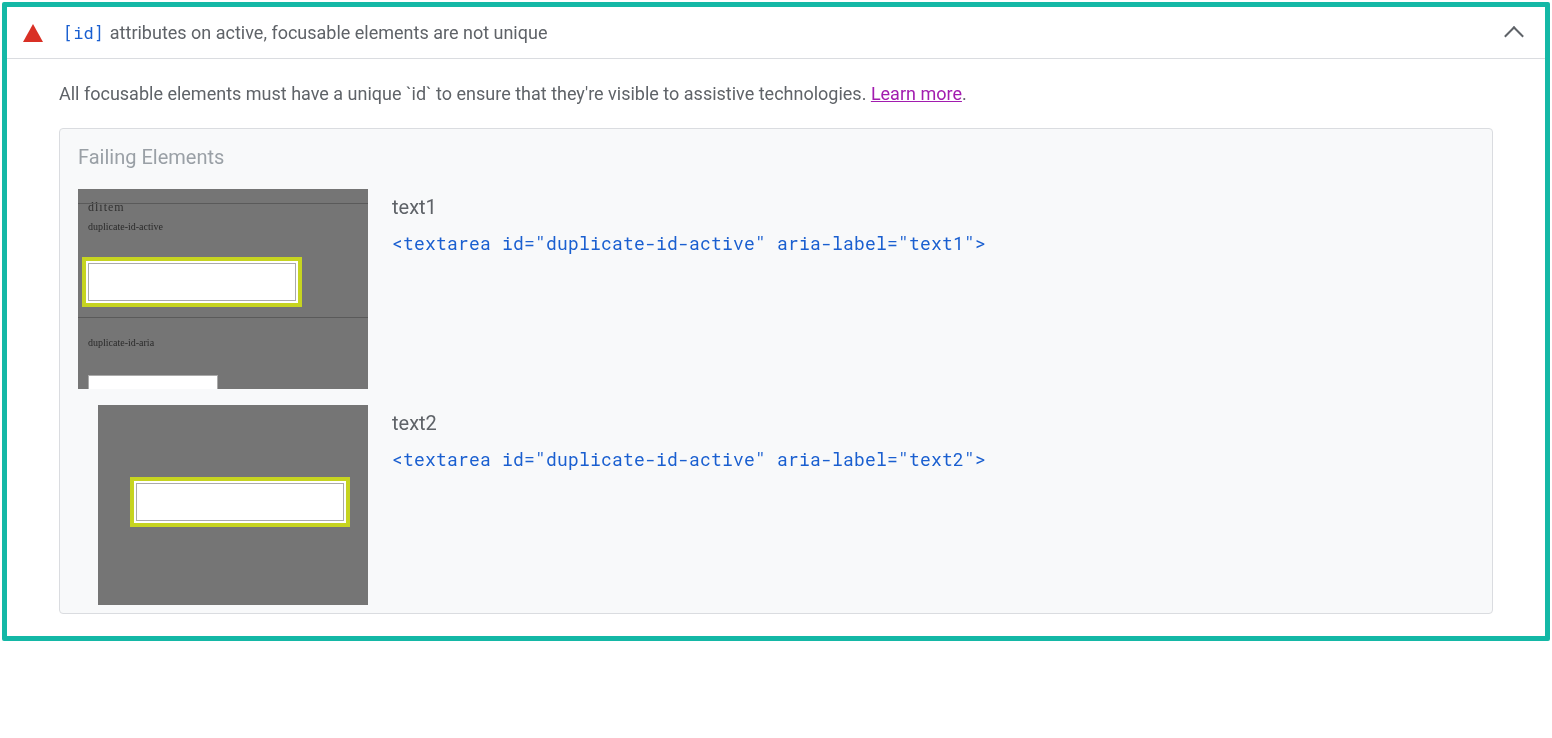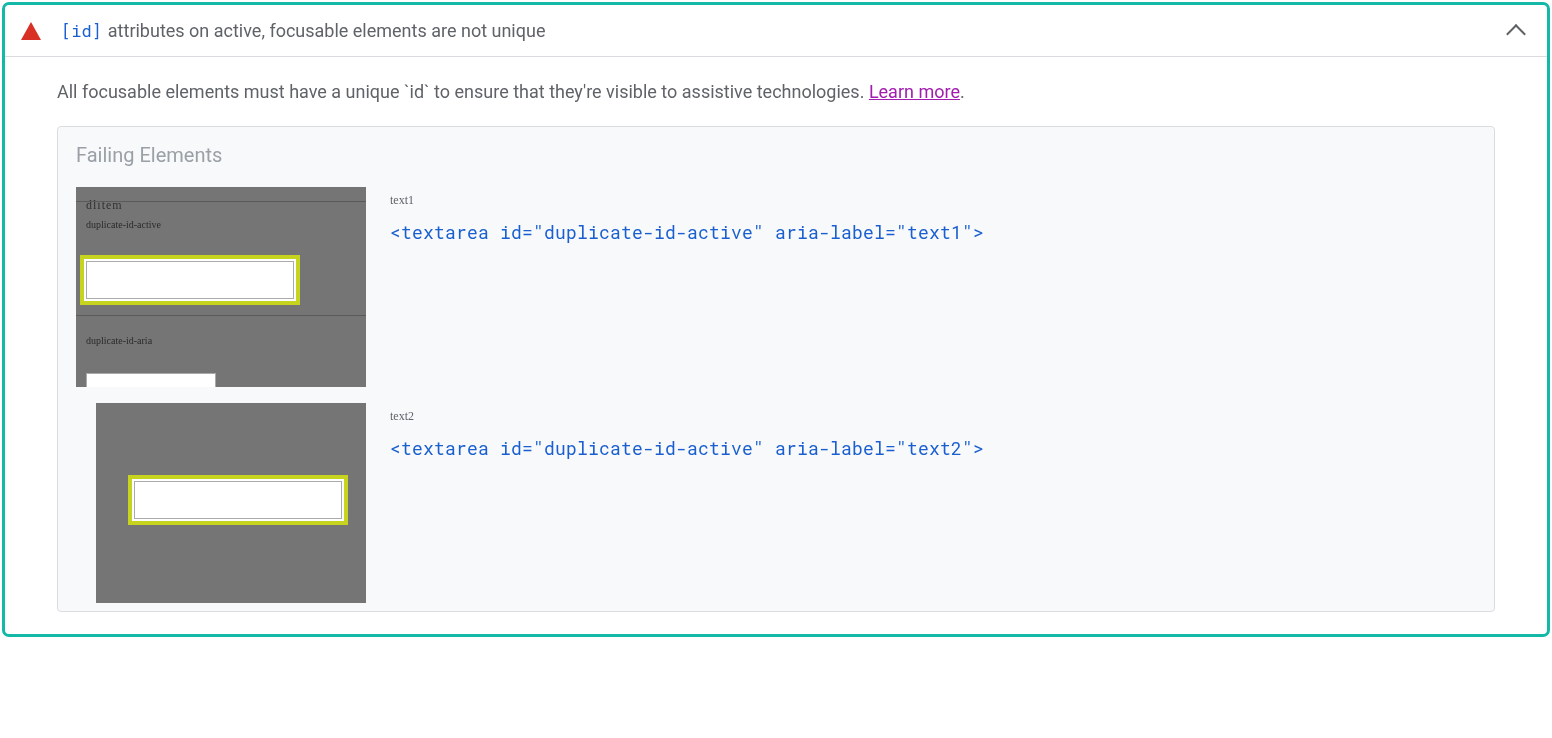--- a/index.html
+++ b/index.html
@@ -2,22 +2,22 @@
 <html><head>
   <meta charset="utf-8">
   <style>
     * { margin: 0; padding: 0; box-sizing: border-box; }
     body {
       font-family: Roboto, -apple-system, BlinkMacSystemFont, "Segoe UI", Arial, sans-serif;
       background: #fff;
       color: #202124;
     }
     .audit-card {
-      border: 3px solid #14b8a6;
-      border-radius: 7px;
+      border: 5px solid #14b8a6;
+      border-radius: 2px;
       margin: 2px;
     }
     .header-row {
       display: flex;
       align-items: center;
       padding: 14px 24px 14px 16px;
       border-bottom: 1px solid #dadce0;
       cursor: pointer;
     }
     .error-triangle {
@@ -125,24 +125,23 @@
       top: 72px;
       left: 32px;
       width: 220px;
       height: 50px;
       border: 4px solid #c6d420;
       background: #fff;
     }
     .thumb2 .inner-tex { position: absolute; inset: 2px; border: 1px solid #aaa; }
     .item-body { flex: 1; padding-top: 6px; }
     .item-label {
-      font-size: 12px;
+      font-size: 20px;
       color: #5f6368;
       margin-bottom: 12px;
-      font-family: Liberation Serif, serif;
     }
     .item-snippet {
       font-family: "Roboto Mono", "SF Mono", Menlo, Consolas, monospace;
       font-size: 18px;
       color: #1a5fd0;
       white-space: pre;
       letter-spacing: 0.2px;
     }
   </style>
 </head>

